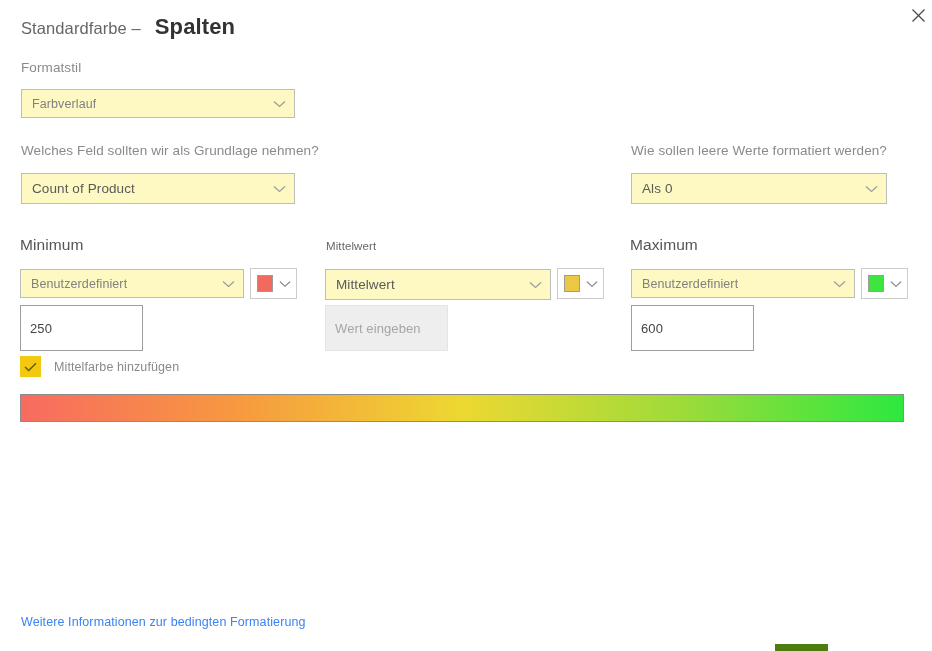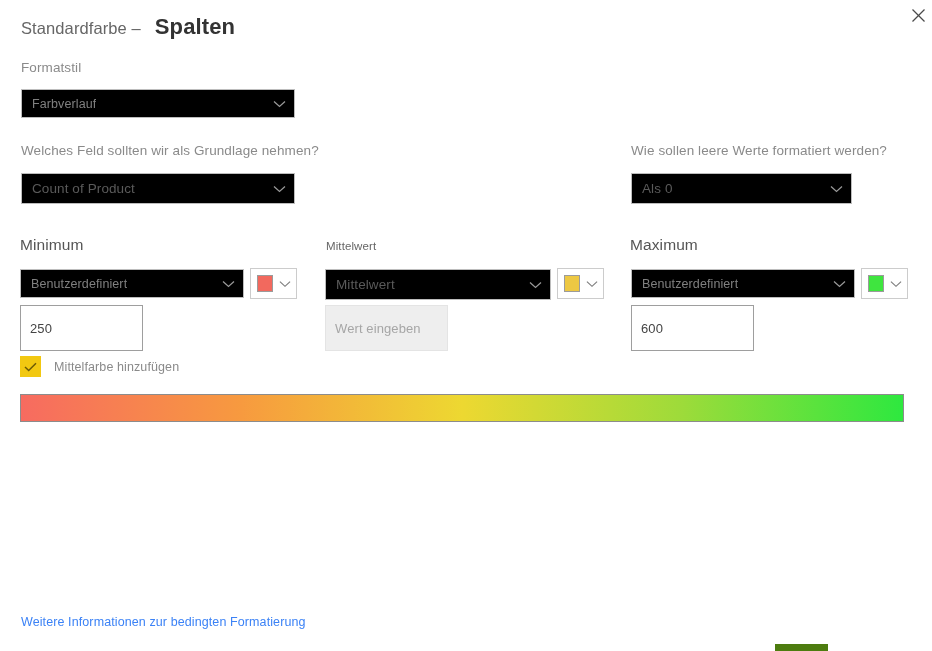--- a/index.html
+++ b/index.html
@@ -79,21 +79,21 @@
     font-size: 11.5px;
     color: #666666;
     letter-spacing: 0.1px;
     white-space: nowrap;
   }
 
   
   .dropdown {
     box-sizing: border-box;
     border: 1px solid #bdbdbd;
-    background: #000000;
+    background: #fef9c3;
     height: 29px;
     display: flex;
     align-items: center;
     justify-content: space-between;
     padding: 0 8px 0 10px;
     cursor: pointer;
     font-size: 12.5px;
     color: #808080;
     letter-spacing: 0.1px;
   }
@@ -255,21 +255,21 @@
 
   <div class="field-label" style="position:absolute;left:21px;top:143px;">Welches Feld sollten wir als Grundlage nehmen?</div>
   <div class="dropdown big" style="position:absolute;left:21px;top:173px;width:274px;">
     <span class="dd-text">Count of Product</span>
     <svg class="chev" width="13" height="8" viewBox="0 0 13 8">
       <polyline points="1,1.5 6.5,6.5 12,1.5" fill="none" stroke="#9a9a9a" stroke-width="1.2"></polyline>
     </svg>
   </div>
 
   <div class="field-label" style="position:absolute;left:631px;top:143px;">Wie sollen leere Werte formatiert werden?</div>
-  <div class="dropdown big" style="position:absolute;left:631px;top:173px;width:221px;">
+  <div class="dropdown big" style="position:absolute;left:631px;top:173px;width:256px;">
     <span class="dd-text">Als 0</span>
     <svg class="chev" width="13" height="8" viewBox="0 0 13 8">
       <polyline points="1,1.5 6.5,6.5 12,1.5" fill="none" stroke="#9a9a9a" stroke-width="1.2"></polyline>
     </svg>
   </div>
 
   <div class="section-label" style="position:absolute;left:20px;top:236px;">Minimum</div>
   <div class="dropdown" style="position:absolute;left:20px;top:269px;width:224px;">
     <span class="dd-text">Benutzerdefiniert</span>
     <svg class="chev" width="13" height="8" viewBox="0 0 13 8">

